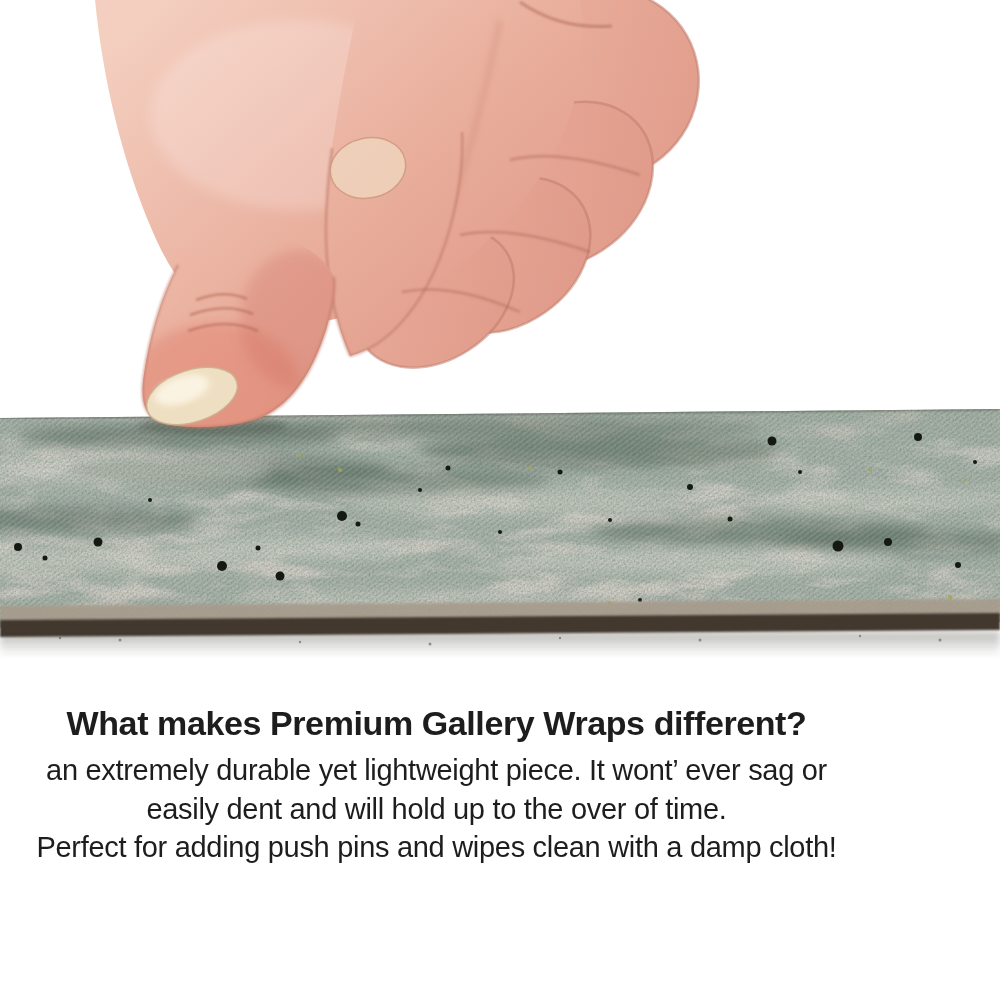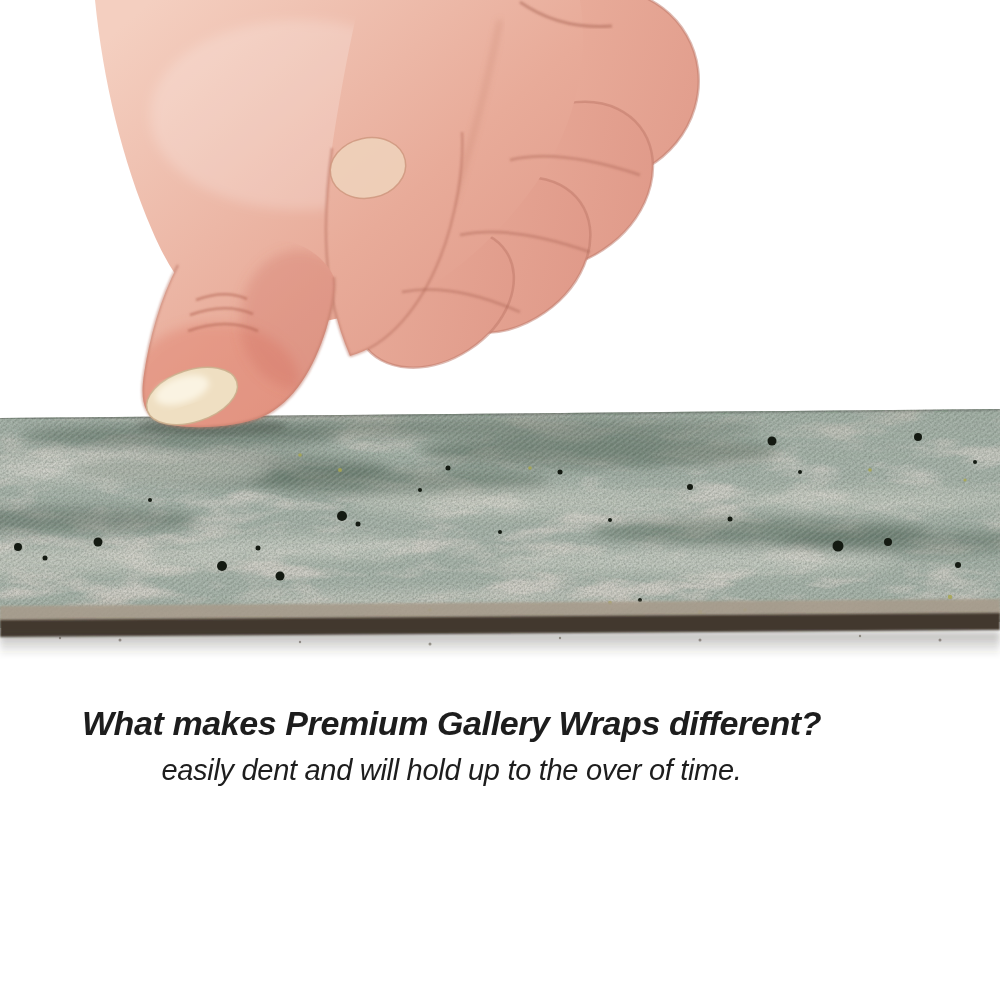--- a/index.html
+++ b/index.html
@@ -9,22 +9,20 @@
     overflow:hidden;
     position:relative;
     font-family:"Liberation Sans", sans-serif;
   }
   .photo-wrap{position:absolute;top:0;left:0;width:1000px;height:660px;}
   .caption{
     position:absolute;
     top:701px;left:0;width:873px;
     text-align:center;
     color:#1d1d1d;
-    font-style:italic;
-    padding-left:15px;
   }
   .caption .heading{
     font-size:34px;
     line-height:44px;
     font-weight:700;
     letter-spacing:-0.4px;
     margin:0 0 6px 0;
   }
   .caption .body-line{
     font-size:29px;
@@ -228,14 +226,16 @@
     </g>
 
     <ellipse cx="192" cy="396" rx="47" ry="26" transform="rotate(-18 192 396)" fill="#efdfc2" stroke="rgba(203,176,142,0.9)" stroke-width="1.5"></ellipse>
     <ellipse cx="182" cy="390" rx="28" ry="13" transform="rotate(-18 182 390)" fill="rgba(255,252,240,0.7)" filter="url(#soft3)"></ellipse>
   </g>
 </svg>
 </div>
 
 <div class="caption">
   <div class="heading">What makes Premium Gallery Wraps different?</div>
+  <div class="body-line">an extremely durable yet lightweight piece. It wont’ ever sag or</div>
   <div class="body-line">easily dent and will hold up to the over of time.</div>
+  <div class="body-line">Perfect for adding push pins and wipes clean with a damp cloth!</div>
 </div>
 
 </body></html>

